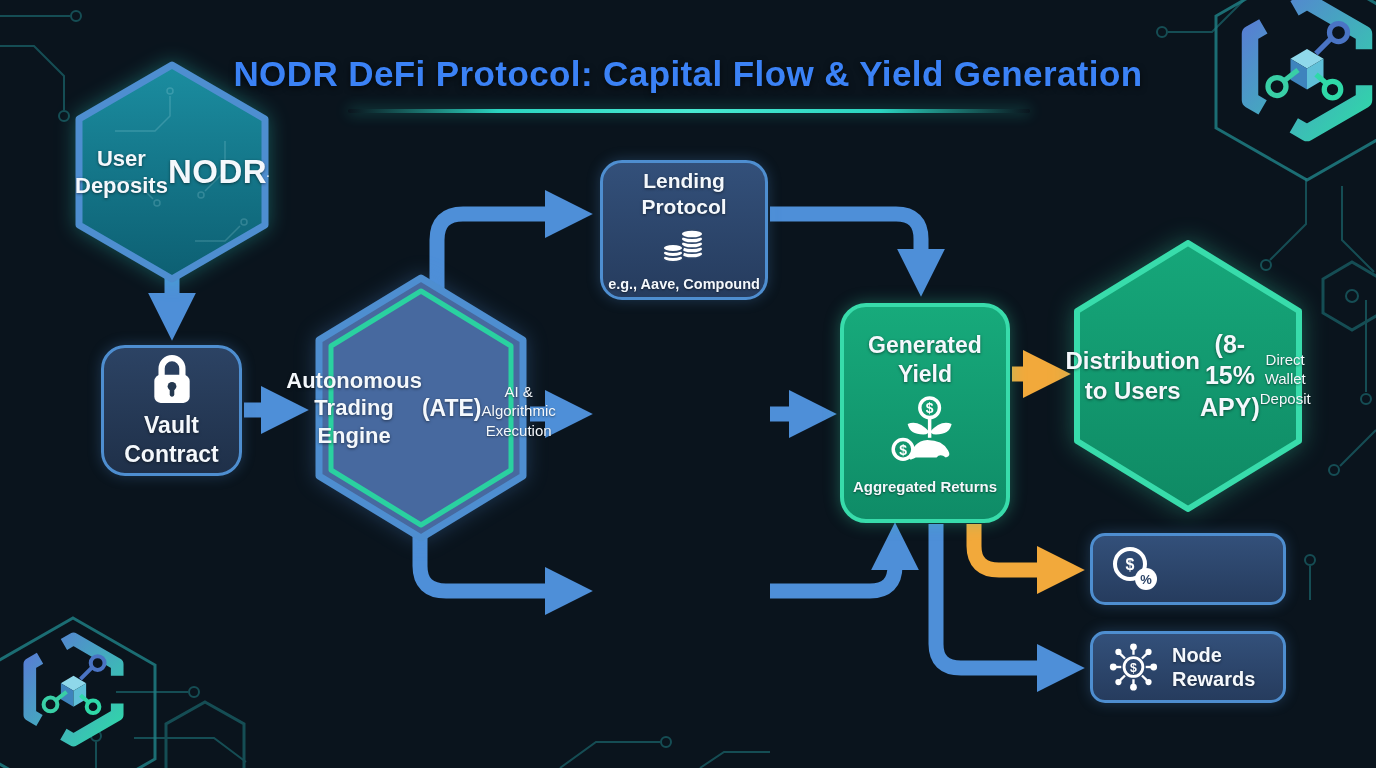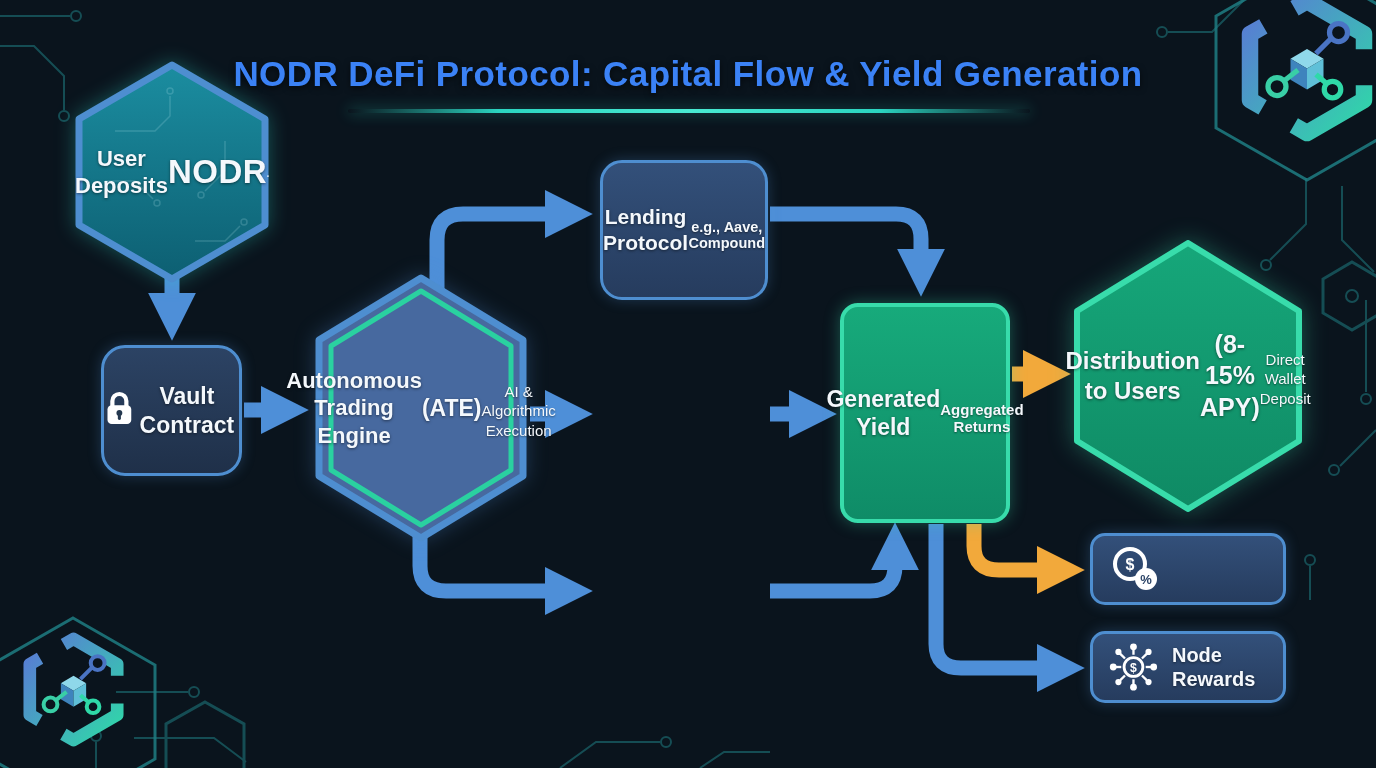--- a/index.html
+++ b/index.html
@@ -29,30 +29,30 @@
   .hex-glow-green{filter:drop-shadow(0 0 12px rgba(56,220,171,.35));}
   .hex-glow-blue{filter:drop-shadow(0 0 10px rgba(78,143,216,.30));}
   .content{position:relative;width:100%;height:100%;display:flex;flex-direction:row;align-items:center;justify-content:center;}
 
   .t-big{font-weight:bold;font-size:22px;line-height:1.25;text-shadow:0 1px 3px rgba(0,0,0,.5);}
   .t-token{font-weight:bold;font-size:33px;letter-spacing:.5px;text-shadow:0 1px 3px rgba(0,0,0,.5);}
   .t-sub{font-size:15px;line-height:1.3;text-shadow:0 1px 2px rgba(0,0,0,.5);}
 
   .rbox{position:absolute;border:3.5px solid var(--box-border);border-radius:20px;
         background:linear-gradient(180deg,#33507a,#263c5e);color:var(--text);
-        box-shadow:0 0 14px rgba(78,142,208,.30);display:flex;flex-direction:row;
+        box-shadow:0 0 14px rgba(78,142,208,.30);display:flex;flex-direction:column;
         align-items:center;justify-content:center;text-align:center;box-sizing:border-box;}
   .rbox .bt{font-weight:bold;font-size:21px;line-height:1.22;text-shadow:0 1px 3px rgba(0,0,0,.5);}
   .rbox .bs{font-size:14.5px;margin-top:10px;text-shadow:0 1px 2px rgba(0,0,0,.5);font-weight:bold;}
 
   .vault{background:linear-gradient(180deg,#2c4364,#1f3049);border-radius:24px;}
   .vault .bt{font-size:23px;}
 
   .yield{background:linear-gradient(180deg,#17aa7b,#0f8c67);border:4px solid var(--green-border);
-         border-radius:18px;box-shadow:0 0 16px rgba(56,220,171,.35);}
+         border-radius:26px;box-shadow:0 0 16px rgba(56,220,171,.35);}
   .yield .bt{font-size:23px;}
 
   .smallbox{flex-direction:row;gap:14px;border-radius:15px;justify-content:flex-start;padding-left:16px;}
   .smallbox .bt{font-size:20px;text-align:left;width:118px;}
 
   .title{position:absolute;left:0;top:54px;width:1376px;text-align:center;color:#3b82f6;
          font-size:35px;font-weight:bold;letter-spacing:.4px;text-shadow:0 2px 6px rgba(0,0,0,.6);}
   .title-underline{position:absolute;left:348px;top:109px;width:682px;height:4px;border-radius:2px;
          background:linear-gradient(90deg,rgba(43,212,192,0) 0%,#2bd4c0 22%,#49ead2 50%,#2bd4c0 78%,rgba(43,212,192,0) 100%);
          box-shadow:0 0 14px rgba(43,212,192,.45);}

